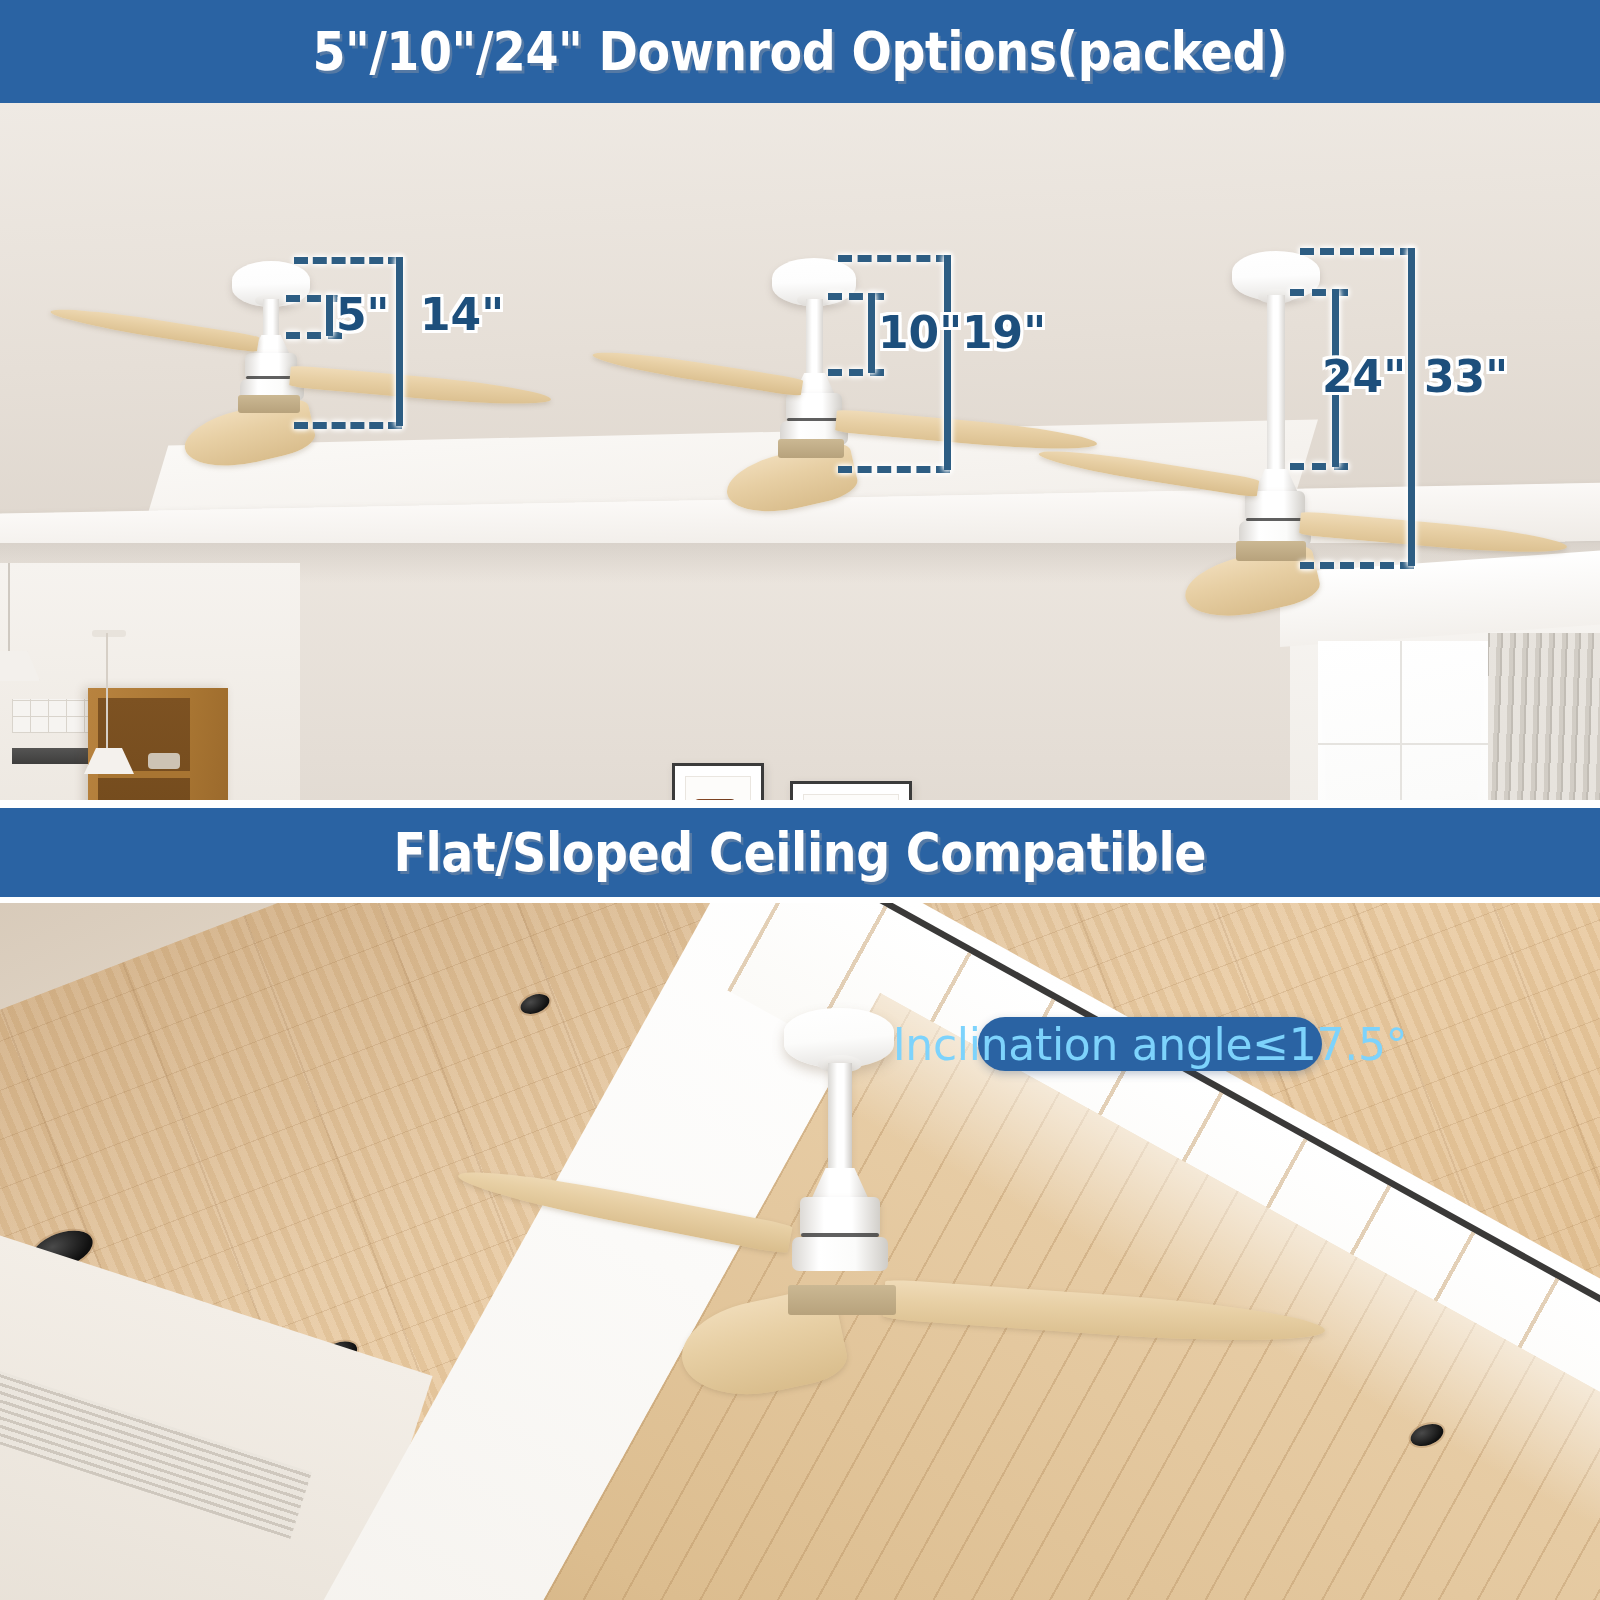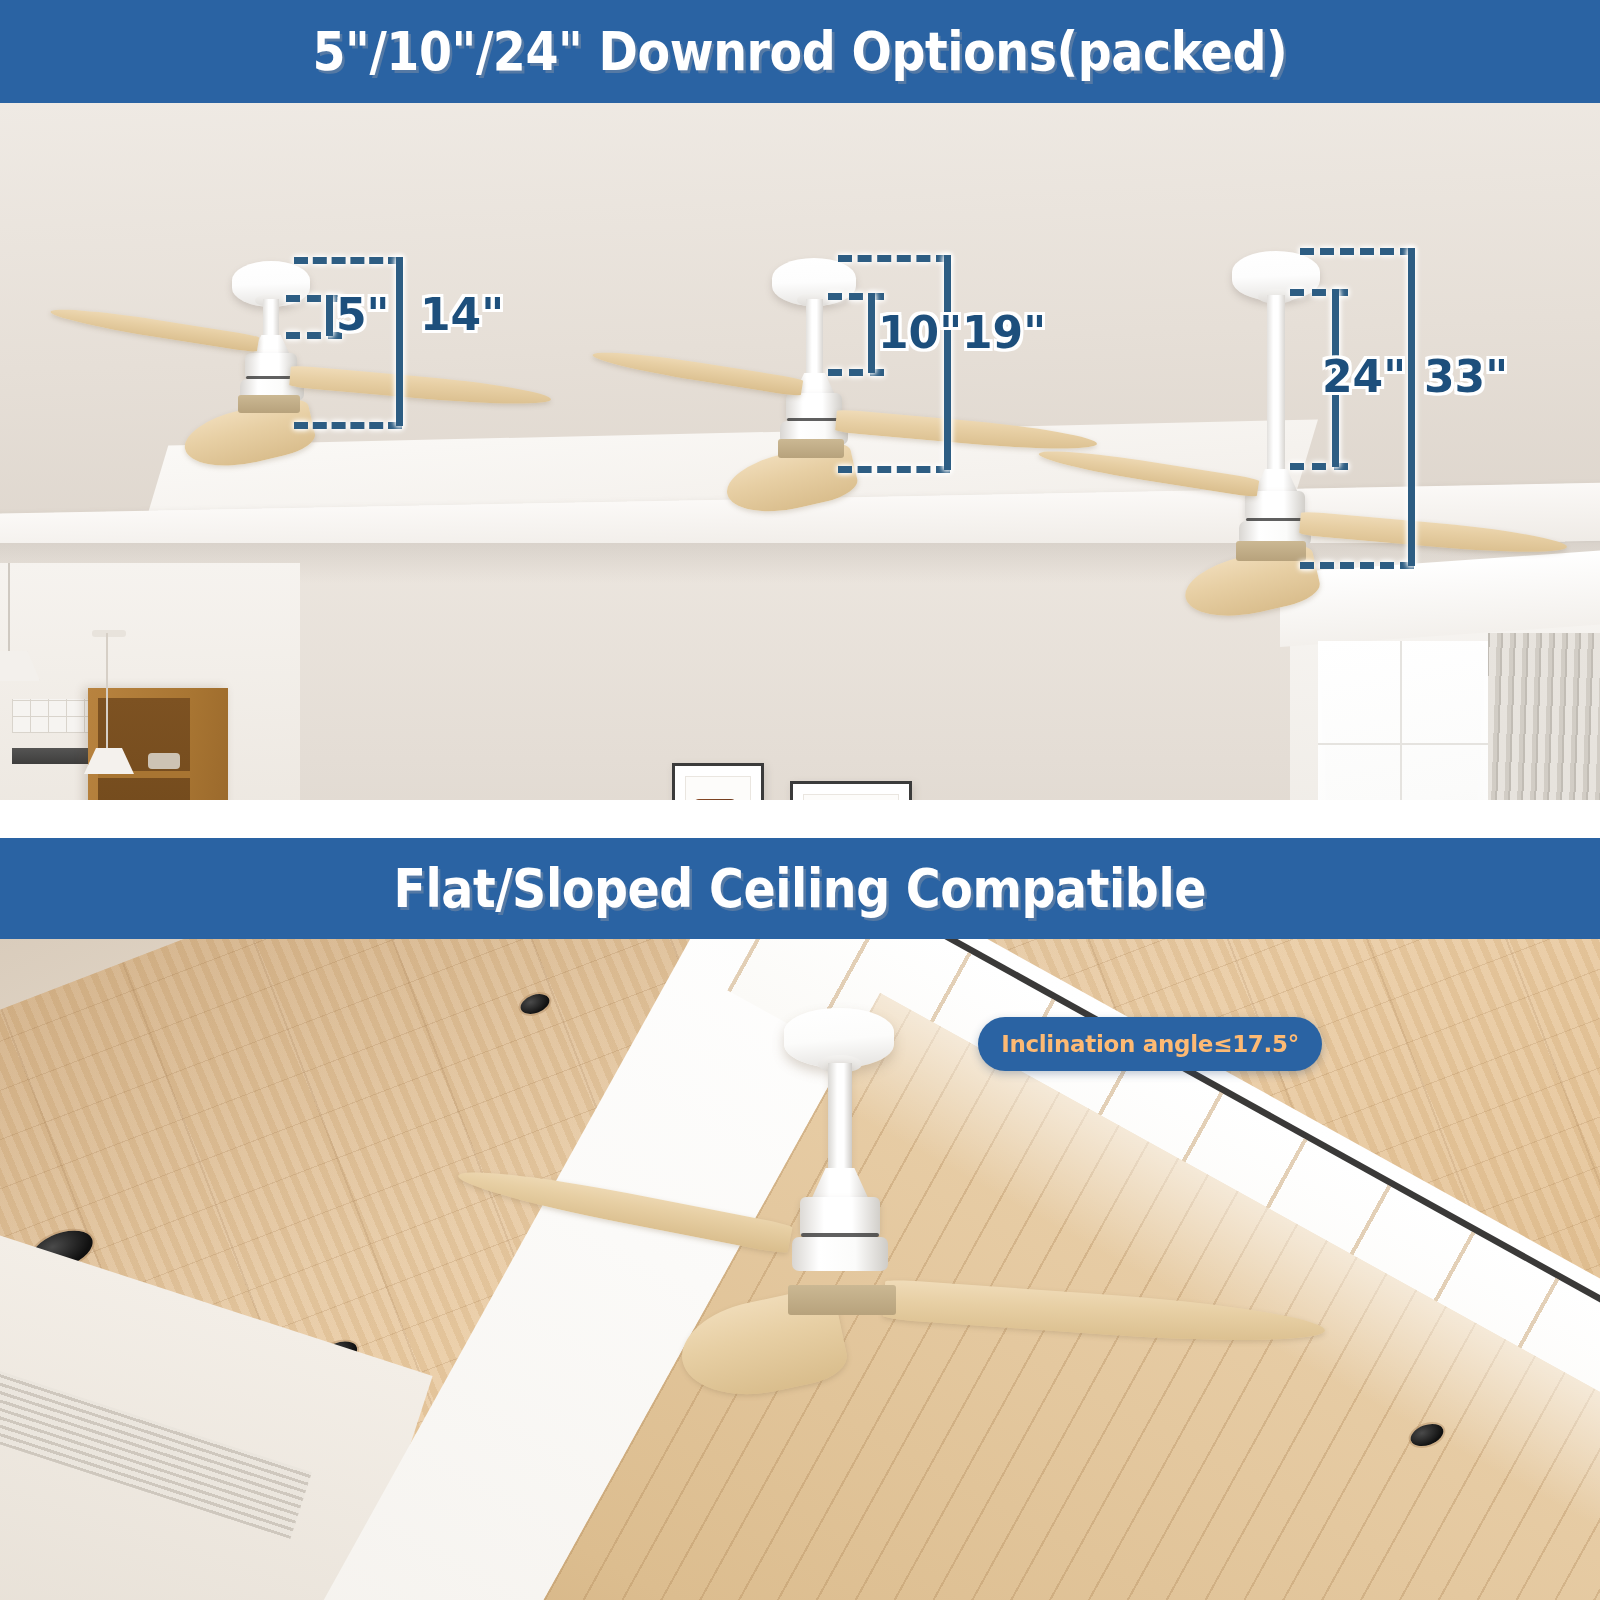--- a/index.html
+++ b/index.html
@@ -4,21 +4,21 @@
 <style>
   html,body{margin:0;padding:0;background:#fff;}
   body{font-family:"Liberation Sans",sans-serif;}
 
   #page{position:relative;width:1600px;height:1600px;overflow:hidden;background:#fff;}
 
   
   .banner{position:absolute;left:0;width:1600px;display:flex;align-items:center;
           justify-content:center;background:#2a63a3;z-index:40;}
   #banner-top{top:0;height:103px;}
-  #banner-mid{top:838px;height:101px;}
+  #banner-mid{top:808px;height:89px;}
   .banner-text{color:#ffffff;font-weight:bold;letter-spacing:-0.5px;
      text-shadow:3px 3px 0 rgba(120,140,165,.55);
      font-family:"DejaVu Sans",sans-serif;white-space:nowrap;
      transform:scaleX(.88);transform-origin:center;}
   #banner-top .banner-text{font-size:54px;}
   #banner-mid .banner-text{font-size:54px;}
 
   
   .scene{position:absolute;left:0;width:1600px;overflow:hidden;}
   #scene-top{top:103px;height:697px;background:#e8e2db;}
@@ -171,21 +171,21 @@
   #fan-bottom{position:absolute;left:0;top:0;width:1600px;height:697px;}
   .b-canopy{position:absolute;border-radius:50% / 40%;
      background:linear-gradient(175deg,#ffffff 0%,#fcfcfb 52%,#e3e1de 100%);
      box-shadow:0 6px 12px rgba(140,120,95,.3);}
   .b-rod{position:absolute;background:linear-gradient(90deg,#d9d7d3 0%,#ffffff 38%,#ffffff 66%,#cecbc7 100%);
      box-shadow:0 2px 6px rgba(140,120,95,.18);}
 
   
   #pill{position:absolute;display:flex;align-items:center;justify-content:center;
      background:#2a63a3;border-radius:34px;box-shadow:0 3px 8px rgba(40,70,110,.3);}
-  #pill-text{color:#fdba74;font-weight:bold;font-size:23px;white-space:nowrap;
+  #pill-text{color:#7dd3fc;font-weight:normal;font-size:44px;white-space:nowrap;
      font-family:"DejaVu Sans",sans-serif;letter-spacing:-0.3px;}
 </style>
 </head>
 <body>
 
 <div id="page">
 
   <div class="banner" id="banner-top">
     <div class="banner-text">5"/10"/24" Downrod Options(packed)</div>
   </div>

